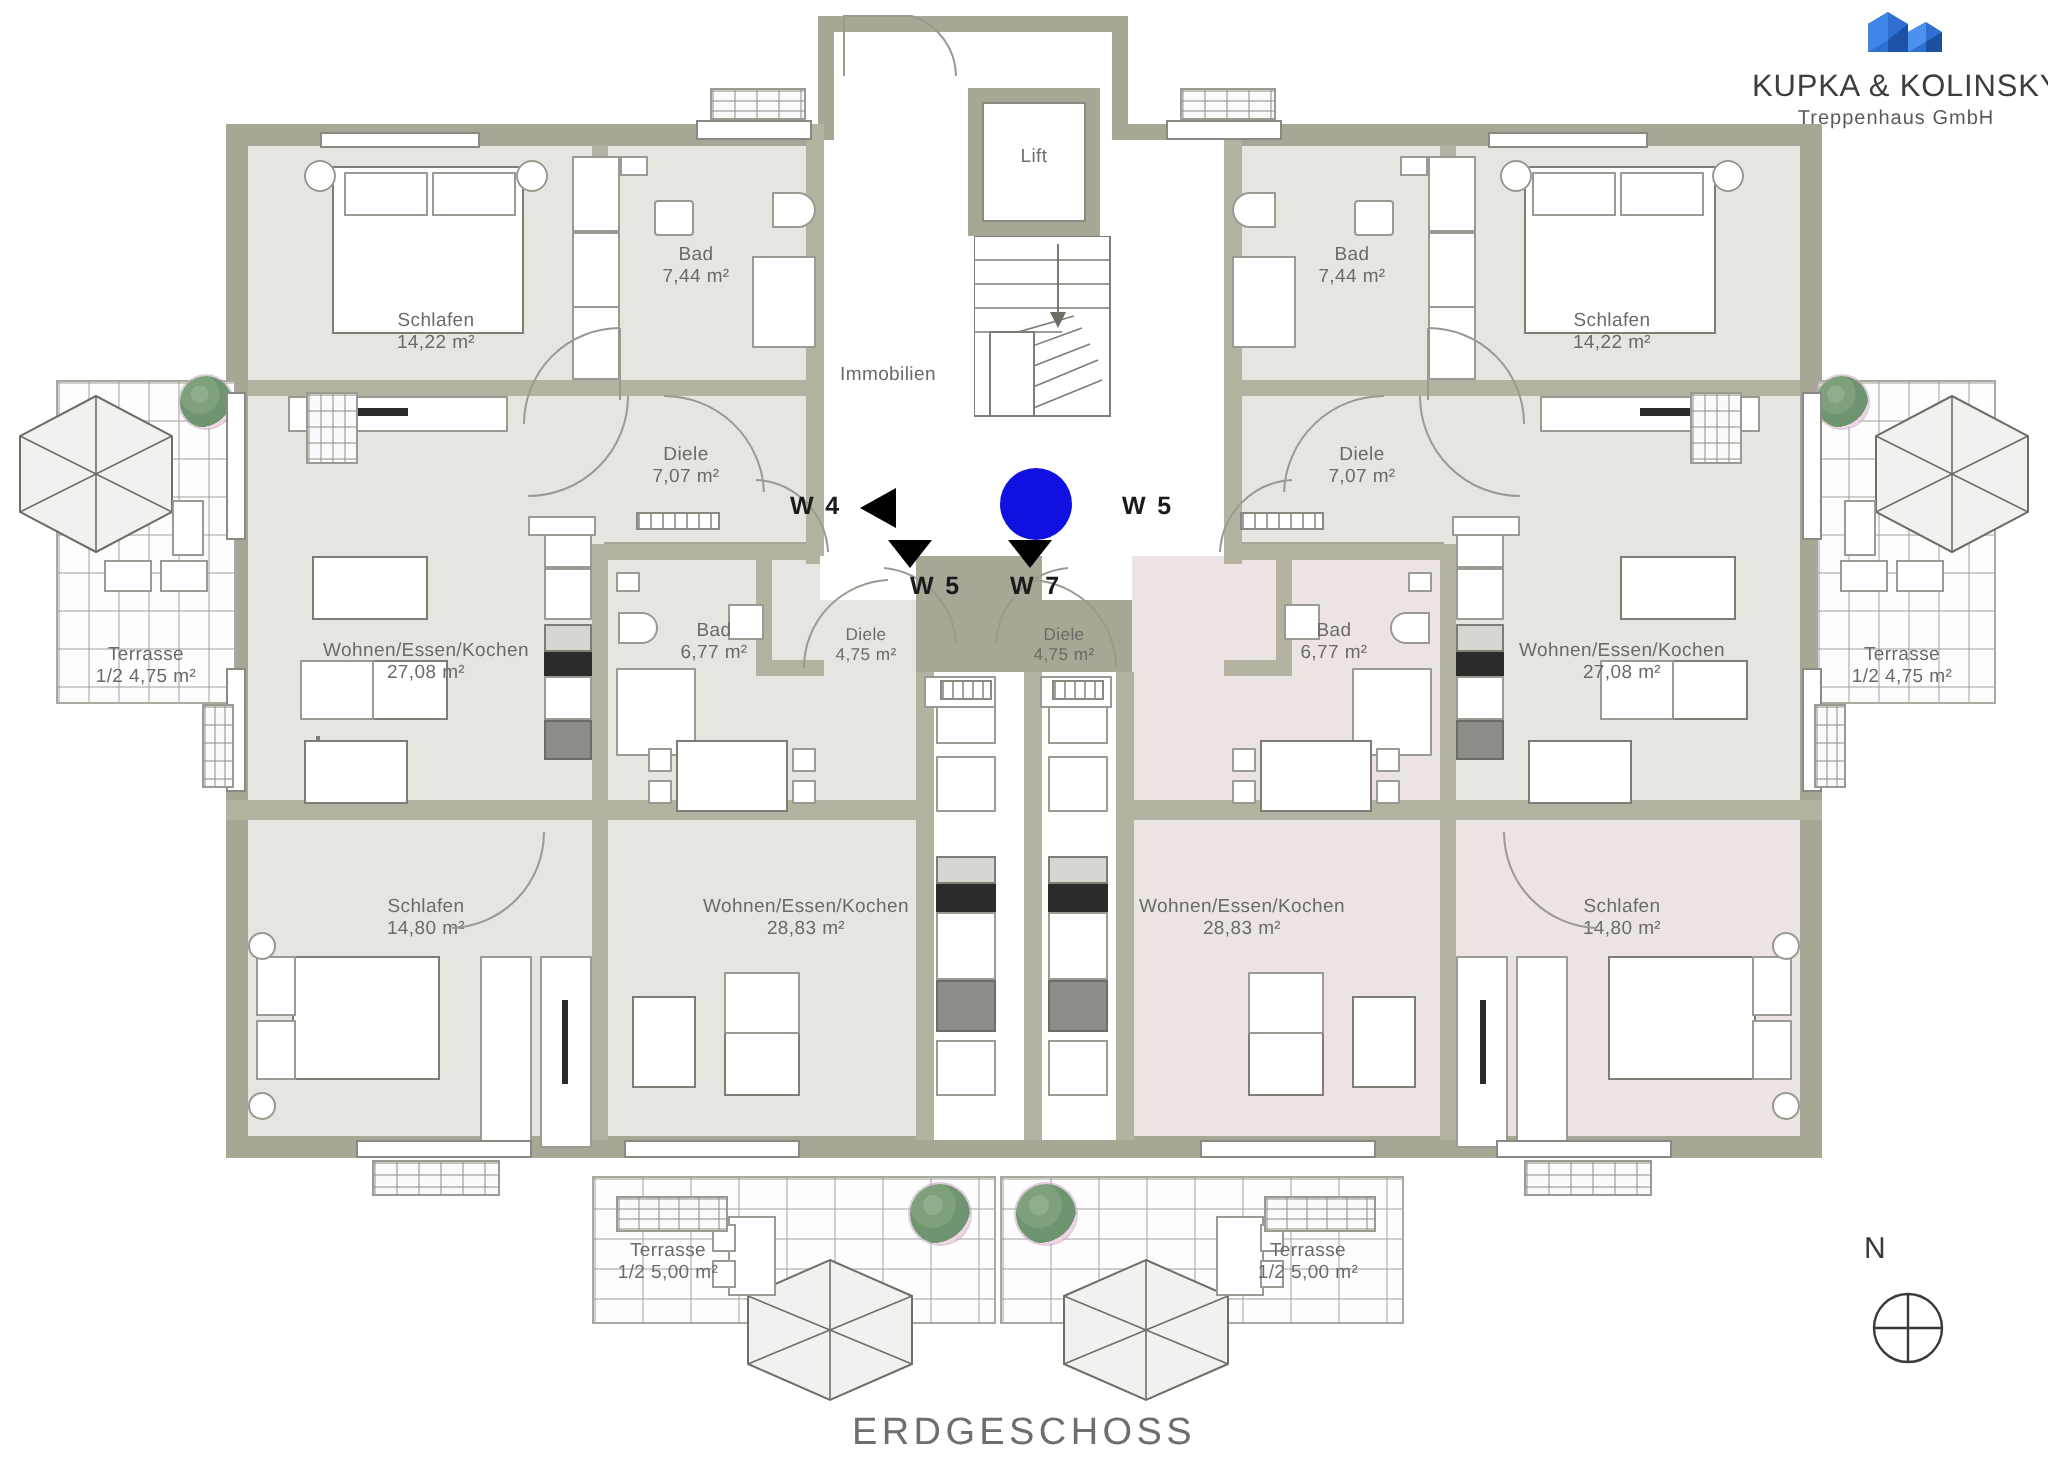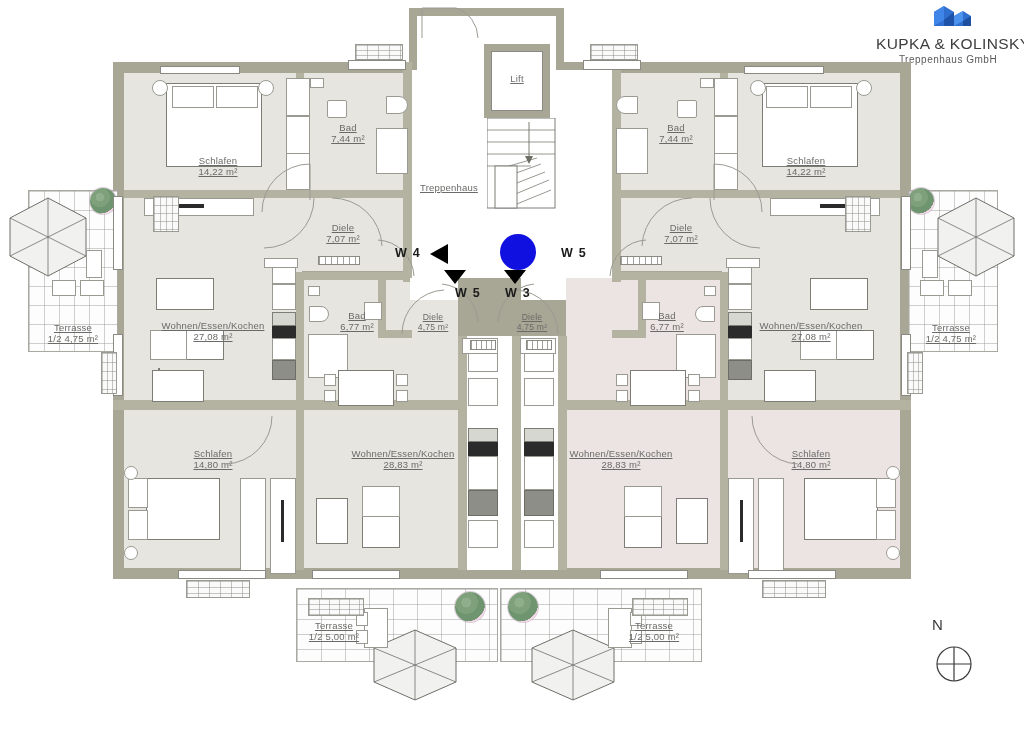--- a/index.html
+++ b/index.html
@@ -10,21 +10,21 @@
 
   
   .wall{background:#a8a796;}
   .wall-thin{background:#b4b3a2;}
   .room-grey{background:#e6e5e0;}
   .room-pink{background:#ece4e2;}
   .room-white{background:#ffffff;}
 
   
   .lbl{position:absolute;text-align:center;color:#6a6a68;line-height:1.18;
-       font-size:9.5px;letter-spacing:.2px;white-space:nowrap;text-decoration:underline;}
+       font-size:9.5px;letter-spacing:.2px;white-space:nowrap;}
   .lbl .nm{display:block;}
   .lbl .ar{display:block;}
   .lbl-sm{font-size:8.6px;}
   .lbl-lift{font-size:9.5px;color:#6f6f6d;}
   .lbl-tr{font-size:9.5px;color:#6a6a68;}
 
   
   .aptag{position:absolute;font-size:12.5px;font-weight:bold;color:#1a1a1a;
          letter-spacing:1.2px;white-space:nowrap;}
 
@@ -118,21 +118,21 @@
     <line x1="8" y1="52" x2="50" y2="40" stroke="#7d7d76" stroke-width=".8"></line>
     <line x1="10" y1="62" x2="54" y2="46" stroke="#7d7d76" stroke-width=".8"></line>
     <line x1="12" y1="72" x2="58" y2="54" stroke="#7d7d76" stroke-width=".8"></line>
     <line x1="14" y1="82" x2="62" y2="62" stroke="#7d7d76" stroke-width=".8"></line>
     <line x1="20" y1="90" x2="64" y2="72" stroke="#7d7d76" stroke-width=".8"></line>
     <rect x="8" y="48" width="22" height="42" fill="#ffffff" stroke="#7d7d76" stroke-width="1"></rect>
     <line x1="42" y1="4" x2="42" y2="42" stroke="#6e6e66" stroke-width=".9"></line>
     <polygon points="42,46 38,38 46,38" fill="#6e6e66"></polygon>
   </svg>
   <div class="lbl" style="left:420px;top:182px;width:80px;text-align:left;">
-    <span class="nm">Treppenhaus</span>
+    <span class="nm">Immobilien</span>
   </div>
 
   <div class="abs wall-thin" style="left:113px;top:400px;width:345px;height:10px;"></div>
   <div class="abs wall-thin" style="left:566px;top:400px;width:345px;height:10px;"></div>
 
   <div class="abs wall-thin" style="left:403px;top:62px;width:9px;height:220px;"></div>
   <div class="abs wall-thin" style="left:612px;top:62px;width:9px;height:220px;"></div>
 
   <div class="abs wall-thin" style="left:296px;top:73px;width:8px;height:125px;"></div>
   <div class="abs wall-thin" style="left:296px;top:190px;width:115px;height:8px;"></div>
@@ -516,35 +516,36 @@
   </svg>
   <svg class="abs" style="left:436px;top:282px;width:44px;height:44px;">
     <path d="M6,2 A40,40 0 0 1 42,40" stroke="#9a9a92" stroke-width="1" fill="none"></path>
   </svg>
   <svg class="abs" style="left:496px;top:282px;width:44px;height:44px;">
     <path d="M38,2 A40,40 0 0 0 2,40" stroke="#9a9a92" stroke-width="1" fill="none"></path>
   </svg>
 
   <div class="aptag" style="left:395px;top:246px;">W 4</div>
   <div class="aptag" style="left:455px;top:286px;">W 5</div>
-  <div class="aptag" style="left:505px;top:286px;">W 3</div>
+  <div class="aptag" style="left:505px;top:286px;">W 7</div>
   <div class="aptag" style="left:561px;top:246px;">W 5</div>
 
   <svg class="abs" style="left:428px;top:242px;width:22px;height:24px;">
     <polygon points="20,2 20,22 2,12" fill="#000000"></polygon>
   </svg>
   <svg class="abs" style="left:442px;top:268px;width:26px;height:18px;">
     <polygon points="2,2 24,2 13,16" fill="#000000"></polygon>
   </svg>
   <svg class="abs" style="left:502px;top:268px;width:26px;height:18px;">
     <polygon points="2,2 24,2 13,16" fill="#000000"></polygon>
   </svg>
 
   <div class="cursor-dot" style="left:500px;top:234px;"></div>
 
+  <div class="caption" style="left:0;top:706px;width:1024px;text-align:center;">ERDGESCHOSS</div>
 
   <svg class="abs" style="left:930px;top:640px;width:48px;height:48px;">
     <circle cx="24" cy="24" r="17" fill="none" stroke="#3a3a3a" stroke-width="1.2"></circle>
     <line x1="24" y1="7" x2="24" y2="41" stroke="#3a3a3a" stroke-width="1.2"></line>
     <line x1="7" y1="24" x2="41" y2="24" stroke="#3a3a3a" stroke-width="1.2"></line>
   </svg>
   <div class="compass-n" style="left:932px;top:616px;">N</div>
 
 </div>
 

